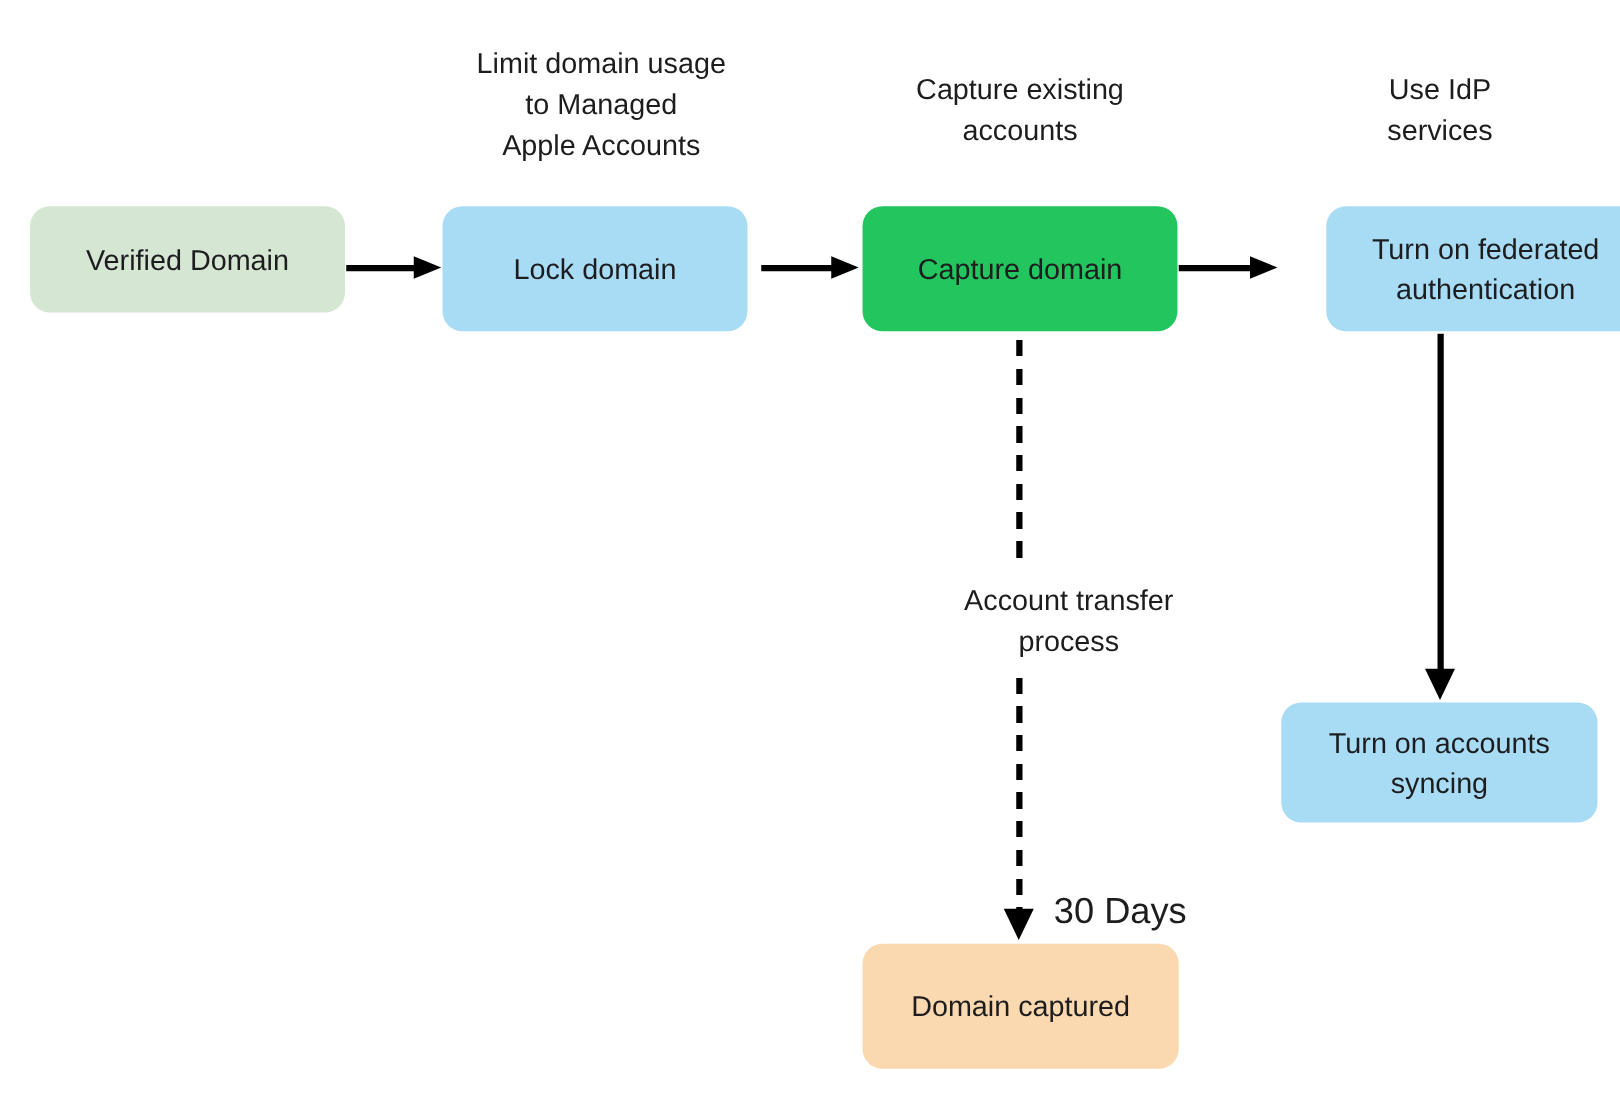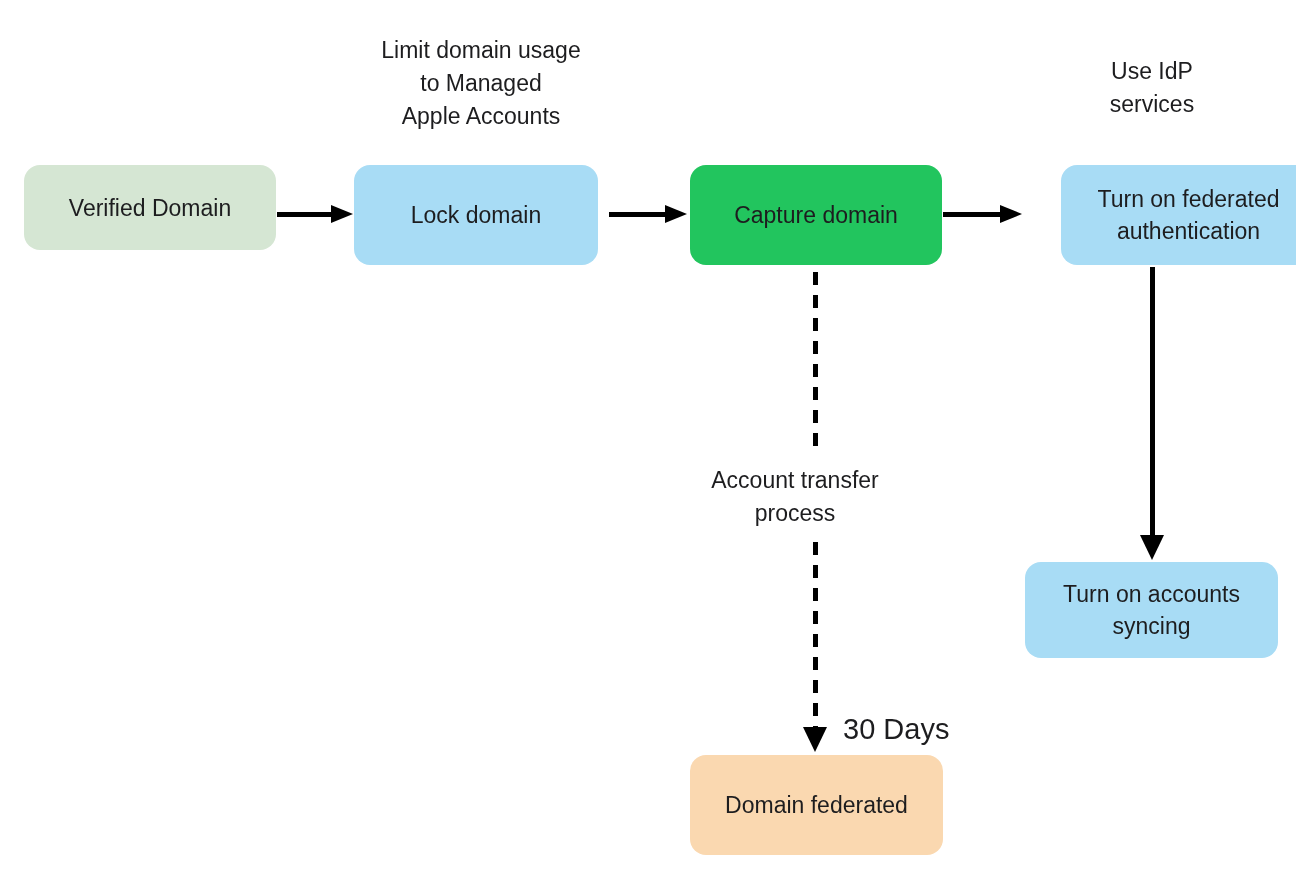--- a/index.html
+++ b/index.html
@@ -77,20 +77,22 @@
 </style>
 </head>
 <body>
 
 <div class="canvas">
 
   <div class="note" style="left:331px; top:34px; width:300px;">Limit domain usage
 to Managed
 Apple Accounts</div>
 
+  <div class="note" style="left:666px; top:55px; width:300px;">Capture existing
+accounts</div>
 
   <div class="note" style="left:1002px; top:55px; width:300px;">Use IdP
 services</div>
 
   <div class="node" style="left: 24px; top: 165px; width: 252px; height: 85px; background-color: rgb(213, 230, 211);">Verified Domain</div>
 
   <div class="node" style="left: 354px; top: 165px; width: 244px; height: 100px; background-color: rgb(168, 220, 245);">Lock domain</div>
 
   <div class="node" style="left: 690px; top: 165px; width: 252px; height: 100px; background-color: #22c55e;">Capture domain</div>
 
@@ -107,30 +109,30 @@
     <div class="head-right" style="left:665px; top:205px;"></div>
   </div>
 
   <div>
     <div class="shaft-h" style="left:943px; top:212px; width:59px;"></div>
     <div class="head-right" style="left:1000px; top:205px;"></div>
   </div>
 
   <div>
     <div class="shaft-v-dashed" style="left:813px; top:272px; height:180px;"></div>
-    <div class="note" style="left:645px; top:464px; width:300px;">Account transfer
+    <div class="note" style="left:705px; top:464px; width:300px;">Account transfer
 process</div>
     <div class="shaft-v-dashed" style="left:813px; top:542px; height:186px;"></div>
     <div class="head-down" style="left:803px; top:727px;"></div>
     <div class="side-label" style="left:843px; top:715px;">30 Days</div>
   </div>
 
   <div>
     <div class="shaft-v" style="left:1150px; top:267px; height:270px;"></div>
     <div class="head-down" style="left:1140px; top:535px;"></div>
   </div>
 
   <div class="node" style="left: 1025px; top: 562px; width: 253px; height: 96px; background-color: rgb(168, 220, 245);">Turn on accounts
 syncing</div>
 
-  <div class="node" style="left: 690px; top: 755px; width: 253px; height: 100px; background-color: rgb(250, 216, 176);">Domain federated</div>
+  <div class="node" style="left: 690px; top: 755px; width: 253px; height: 100px; background-color: rgb(250, 216, 176);">Domain captured</div>
 
 </div>
 
 </body></html>

